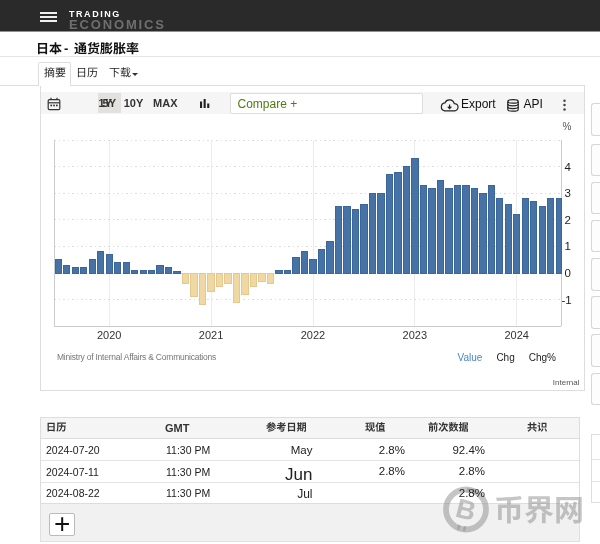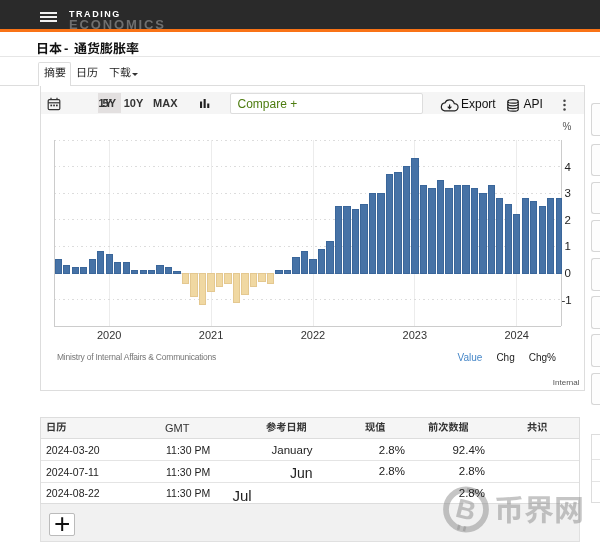--- a/index.html
+++ b/index.html
@@ -1,21 +1,21 @@
 <!DOCTYPE html>
 <html><head><meta charset="utf-8">
 <style>
 html,body{margin:0;padding:0;width:600px;height:544px;background:#fff;overflow:hidden;
 font-family:"Liberation Sans",sans-serif;-webkit-font-smoothing:antialiased;}
 *{box-sizing:border-box}
 .abs{position:absolute}
 </style></head><body>
 <div class="abs" style="left:0;top:0;width:600px;height:544px;overflow:hidden">
 
-<div class="abs" style="left:0;top:0;width:600px;height:32px;background:#2a2a2a;border-bottom:3px solid #f97316">
+<div class="abs" style="left:0;top:0;width:600px;height:32px;background:#2a2a2a;border-bottom:1px solid #f97316">
 <div class="abs" style="left:39.5px;top:12.2px;width:17px;height:1.7px;background:#f0f0f0"></div>
 <div class="abs" style="left:39.5px;top:16.2px;width:17px;height:1.7px;background:#f0f0f0"></div>
 <div class="abs" style="left:39.5px;top:20.2px;width:17px;height:1.7px;background:#f0f0f0"></div>
 <div class="abs" style="left:69px;top:9px;font-size:9px;font-weight:bold;letter-spacing:1.55px;color:#fff">TRADING</div>
 <div class="abs" style="left:69px;top:16.5px;font-size:13px;font-weight:bold;letter-spacing:1.85px;color:#6f6f6f">ECONOMICS</div>
 </div>
 <div class="abs" style="left:0;top:32px;width:600px;height:24.5px;border-bottom:1px solid #e6e6e6"></div>
 <div style="position:absolute;left:36px;top:42px">
       <svg width="26.0" height="13.5" viewBox="0 0 26.0 13.5" style="display:block" fill="#111">
         <g transform="translate(0.0,11.18) scale(0.01300)">
@@ -260,21 +260,21 @@
 <div style="position:absolute;left:46px;top:422px">
       <svg width="20.4" height="10.6" viewBox="0 0 20.4 10.6" style="display:block" fill="#333">
         <g transform="translate(0.0,8.77) scale(0.01020)">
           <path d="M277.0 -335.0H723.0V-109.0H277.0ZM277.0 -453.0V-668.0H723.0V-453.0ZM154.0 -789.0V78.0H277.0V12.0H723.0V76.0H852.0V-789.0Z"></path>
         </g>
         <g transform="translate(10.2,8.77) scale(0.01020)">
           <path d="M96.0 -811.0V-455.0C96.0 -308.0 92.0 -111.0 22.0 24.0C52.0 36.0 108.0 69.0 130.0 89.0C207.0 -58.0 219.0 -293.0 219.0 -455.0V-698.0H951.0V-811.0ZM484.0 -652.0C483.0 -603.0 482.0 -556.0 479.0 -509.0H258.0V-396.0H469.0C447.0 -234.0 388.0 -96.0 215.0 -5.0C244.0 16.0 278.0 55.0 293.0 83.0C494.0 -28.0 564.0 -199.0 592.0 -396.0H794.0C783.0 -179.0 770.0 -84.0 746.0 -61.0C734.0 -49.0 722.0 -47.0 703.0 -47.0C679.0 -47.0 622.0 -48.0 564.0 -52.0C587.0 -19.0 602.0 32.0 605.0 67.0C664.0 69.0 722.0 70.0 756.0 66.0C797.0 61.0 824.0 50.0 850.0 18.0C887.0 -26.0 902.0 -148.0 916.0 -458.0C917.0 -473.0 918.0 -509.0 918.0 -509.0H603.0C606.0 -556.0 608.0 -604.0 610.0 -652.0Z"></path>
         </g>
       </svg>
     </div>
-<div class="abs" style="left:165px;top:421.5px;font-size:11px;font-weight:normal;color:#333">GMT</div>
+<div class="abs" style="left:165px;top:421.5px;font-size:11px;font-weight:bold;color:#333">GMT</div>
 <div style="position:absolute;left:265.7px;top:422px">
       <svg width="40.8" height="10.6" viewBox="0 0 40.8 10.6" style="display:block" fill="#333">
         <g transform="translate(0.0,8.77) scale(0.01020)">
           <path d="M612.0 -281.0C529.0 -225.0 364.0 -183.0 226.0 -164.0C251.0 -139.0 278.0 -101.0 292.0 -72.0C444.0 -102.0 608.0 -153.0 712.0 -231.0ZM730.0 -180.0C620.0 -78.0 394.0 -32.0 157.0 -14.0C179.0 14.0 203.0 59.0 214.0 92.0C475.0 61.0 704.0 4.0 842.0 -129.0ZM171.0 -574.0C198.0 -583.0 231.0 -587.0 362.0 -593.0C352.0 -571.0 342.0 -550.0 330.0 -530.0H47.0V-424.0H254.0C192.0 -355.0 114.0 -300.0 23.0 -262.0C50.0 -240.0 95.0 -192.0 113.0 -168.0C172.0 -198.0 226.0 -234.0 276.0 -278.0C293.0 -260.0 308.0 -240.0 319.0 -225.0C419.0 -247.0 545.0 -289.0 631.0 -340.0L533.0 -394.0C485.0 -367.0 402.0 -342.0 324.0 -324.0C354.0 -355.0 381.0 -388.0 405.0 -424.0H601.0C674.0 -316.0 783.0 -222.0 897.0 -168.0C915.0 -198.0 951.0 -242.0 978.0 -265.0C889.0 -299.0 803.0 -357.0 739.0 -424.0H958.0V-530.0H467.0C478.0 -552.0 488.0 -575.0 497.0 -599.0L755.0 -609.0C777.0 -589.0 796.0 -570.0 810.0 -553.0L912.0 -621.0C855.0 -684.0 741.0 -769.0 654.0 -825.0L559.0 -765.0C587.0 -746.0 617.0 -724.0 647.0 -701.0L367.0 -694.0C421.0 -727.0 474.0 -764.0 522.0 -803.0L414.0 -862.0C344.0 -793.0 245.0 -732.0 213.0 -715.0C183.0 -698.0 160.0 -687.0 136.0 -683.0C148.0 -652.0 165.0 -597.0 171.0 -574.0Z"></path>
         </g>
         <g transform="translate(10.2,8.77) scale(0.01020)">
           <path d="M814.0 -809.0C783.0 -769.0 748.0 -729.0 710.0 -692.0V-746.0H509.0V-850.0H390.0V-746.0H153.0V-648.0H390.0V-569.0H68.0V-468.0H422.0C300.0 -392.0 167.0 -330.0 35.0 -285.0C51.0 -259.0 74.0 -204.0 81.0 -177.0C164.0 -210.0 248.0 -248.0 329.0 -292.0C303.0 -236.0 273.0 -178.0 247.0 -133.0H678.0C665.0 -74.0 650.0 -40.0 633.0 -28.0C620.0 -20.0 606.0 -19.0 583.0 -19.0C552.0 -19.0 471.0 -21.0 403.0 -26.0C425.0 4.0 442.0 51.0 444.0 85.0C514.0 88.0 580.0 88.0 618.0 86.0C667.0 83.0 698.0 76.0 728.0 50.0C764.0 19.0 787.0 -49.0 809.0 -181.0C813.0 -197.0 816.0 -230.0 816.0 -230.0H423.0L457.0 -303.0H844.0V-395.0H503.0C539.0 -418.0 573.0 -443.0 607.0 -468.0H945.0V-569.0H730.0C796.0 -628.0 855.0 -690.0 907.0 -756.0ZM509.0 -569.0V-648.0H664.0C634.0 -621.0 602.0 -594.0 569.0 -569.0Z"></path>
         </g>
         <g transform="translate(20.4,8.77) scale(0.01020)">
           <path d="M277.0 -335.0H723.0V-109.0H277.0ZM277.0 -453.0V-668.0H723.0V-453.0ZM154.0 -789.0V78.0H277.0V12.0H723.0V76.0H852.0V-789.0Z"></path>
@@ -313,33 +313,33 @@
 <div style="position:absolute;left:527.1px;top:422px">
       <svg width="20.4" height="10.6" viewBox="0 0 20.4 10.6" style="display:block" fill="#333">
         <g transform="translate(0.0,8.77) scale(0.01020)">
           <path d="M570.0 -137.0C658.0 -68.0 778.0 30.0 833.0 90.0L952.0 20.0C889.0 -42.0 764.0 -135.0 679.0 -197.0ZM303.0 -193.0C251.0 -126.0 145.0 -44.0 50.0 6.0C78.0 26.0 123.0 64.0 148.0 90.0C246.0 33.0 356.0 -58.0 431.0 -144.0ZM79.0 -657.0V-541.0H260.0V-349.0H44.0V-232.0H959.0V-349.0H741.0V-541.0H928.0V-657.0H741.0V-843.0H615.0V-657.0H385.0V-843.0H260.0V-657.0ZM385.0 -349.0V-541.0H615.0V-349.0Z"></path>
         </g>
         <g transform="translate(10.2,8.77) scale(0.01020)">
           <path d="M549.0 -672.0H783.0V-423.0H549.0ZM430.0 -786.0V-309.0H908.0V-786.0ZM718.0 -194.0C771.0 -105.0 825.0 11.0 844.0 84.0L965.0 38.0C944.0 -36.0 884.0 -148.0 830.0 -233.0ZM492.0 -228.0C464.0 -134.0 412.0 -39.0 347.0 19.0C377.0 35.0 430.0 68.0 454.0 88.0C519.0 19.0 580.0 -90.0 616.0 -201.0ZM81.0 -761.0C136.0 -712.0 207.0 -644.0 240.0 -600.0L322.0 -682.0C287.0 -725.0 213.0 -789.0 159.0 -834.0ZM40.0 -541.0V-426.0H158.0V-138.0C158.0 -76.0 120.0 -28.0 95.0 -5.0C115.0 10.0 154.0 49.0 168.0 72.0C186.0 47.0 221.0 18.0 409.0 -143.0C395.0 -166.0 373.0 -215.0 363.0 -248.0L274.0 -174.0V-541.0Z"></path>
         </g>
       </svg>
     </div>
-<div class="abs" style="left:46px;top:444.0px;font-size:10.5px;color:#222">2024-03-20</div>
+<div class="abs" style="left:46px;top:444.0px;font-size:10.5px;color:#222">2024-07-20</div>
 <div class="abs" style="left:166px;top:444.0px;font-size:10.5px;color:#222">11:30 PM</div>
-<div class="abs" style="left:232.5px;top:443.5px;width:80px;text-align:right;font-size:11.5px;color:#222">January</div>
+<div class="abs" style="left:232.5px;top:443.5px;width:80px;text-align:right;font-size:11.5px;color:#222">May</div>
 <div class="abs" style="left:325px;top:443.5px;width:80px;text-align:right;font-size:11.5px;color:#222">2.8%</div>
 <div class="abs" style="left:405px;top:443.5px;width:80px;text-align:right;font-size:11.5px;color:#222">92.4%</div>
 <div class="abs" style="left:46px;top:465.7px;font-size:10.5px;color:#222">2024-07-11</div>
 <div class="abs" style="left:166px;top:465.7px;font-size:10.5px;color:#222">11:30 PM</div>
-<div class="abs" style="left:232.5px;top:465.2px;width:80px;text-align:right;font-size:14px;color:#222">Jun</div>
+<div class="abs" style="left:232.5px;top:465.2px;width:80px;text-align:right;font-size:17px;color:#222">Jun</div>
 <div class="abs" style="left:325px;top:465.2px;width:80px;text-align:right;font-size:11.5px;color:#222">2.8%</div>
 <div class="abs" style="left:405px;top:465.2px;width:80px;text-align:right;font-size:11.5px;color:#222">2.8%</div>
 <div class="abs" style="left:46px;top:487.3px;font-size:10.5px;color:#222">2024-08-22</div>
 <div class="abs" style="left:166px;top:487.3px;font-size:10.5px;color:#222">11:30 PM</div>
-<div class="abs" style="left:232.5px;top:486.8px;width:80px;text-align:left;font-size:15px;color:#222">Jul</div>
+<div class="abs" style="left:232.5px;top:486.8px;width:80px;text-align:right;font-size:12px;color:#222">Jul</div>
 <div class="abs" style="left:405px;top:486.8px;width:80px;text-align:right;font-size:11.5px;color:#222">2.8%</div>
 <div class="abs" style="left:591px;top:103.3px;width:11px;height:32.5px;background:#fdfdfd;border:1px solid #d6d6d6;border-radius:3px 0 0 3px;border-right:none"></div>
 <div class="abs" style="left:591px;top:143.8px;width:11px;height:32.5px;background:#fdfdfd;border:1px solid #d6d6d6;border-radius:3px 0 0 3px;border-right:none"></div>
 <div class="abs" style="left:591px;top:181.8px;width:11px;height:32.5px;background:#fdfdfd;border:1px solid #d6d6d6;border-radius:3px 0 0 3px;border-right:none"></div>
 <div class="abs" style="left:591px;top:219.8px;width:11px;height:32.5px;background:#fdfdfd;border:1px solid #d6d6d6;border-radius:3px 0 0 3px;border-right:none"></div>
 <div class="abs" style="left:591px;top:258.2px;width:11px;height:32.5px;background:#fdfdfd;border:1px solid #d6d6d6;border-radius:3px 0 0 3px;border-right:none"></div>
 <div class="abs" style="left:591px;top:296.3px;width:11px;height:32.5px;background:#fdfdfd;border:1px solid #d6d6d6;border-radius:3px 0 0 3px;border-right:none"></div>
 <div class="abs" style="left:591px;top:334.4px;width:11px;height:32.5px;background:#fdfdfd;border:1px solid #d6d6d6;border-radius:3px 0 0 3px;border-right:none"></div>
 <div class="abs" style="left:591px;top:372.5px;width:11px;height:32.5px;background:#fdfdfd;border:1px solid #d6d6d6;border-radius:3px 0 0 3px;border-right:none"></div>
 <div class="abs" style="left:591px;top:434px;width:11px;height:69.3px;border:1px solid #ddd;border-right:none">

